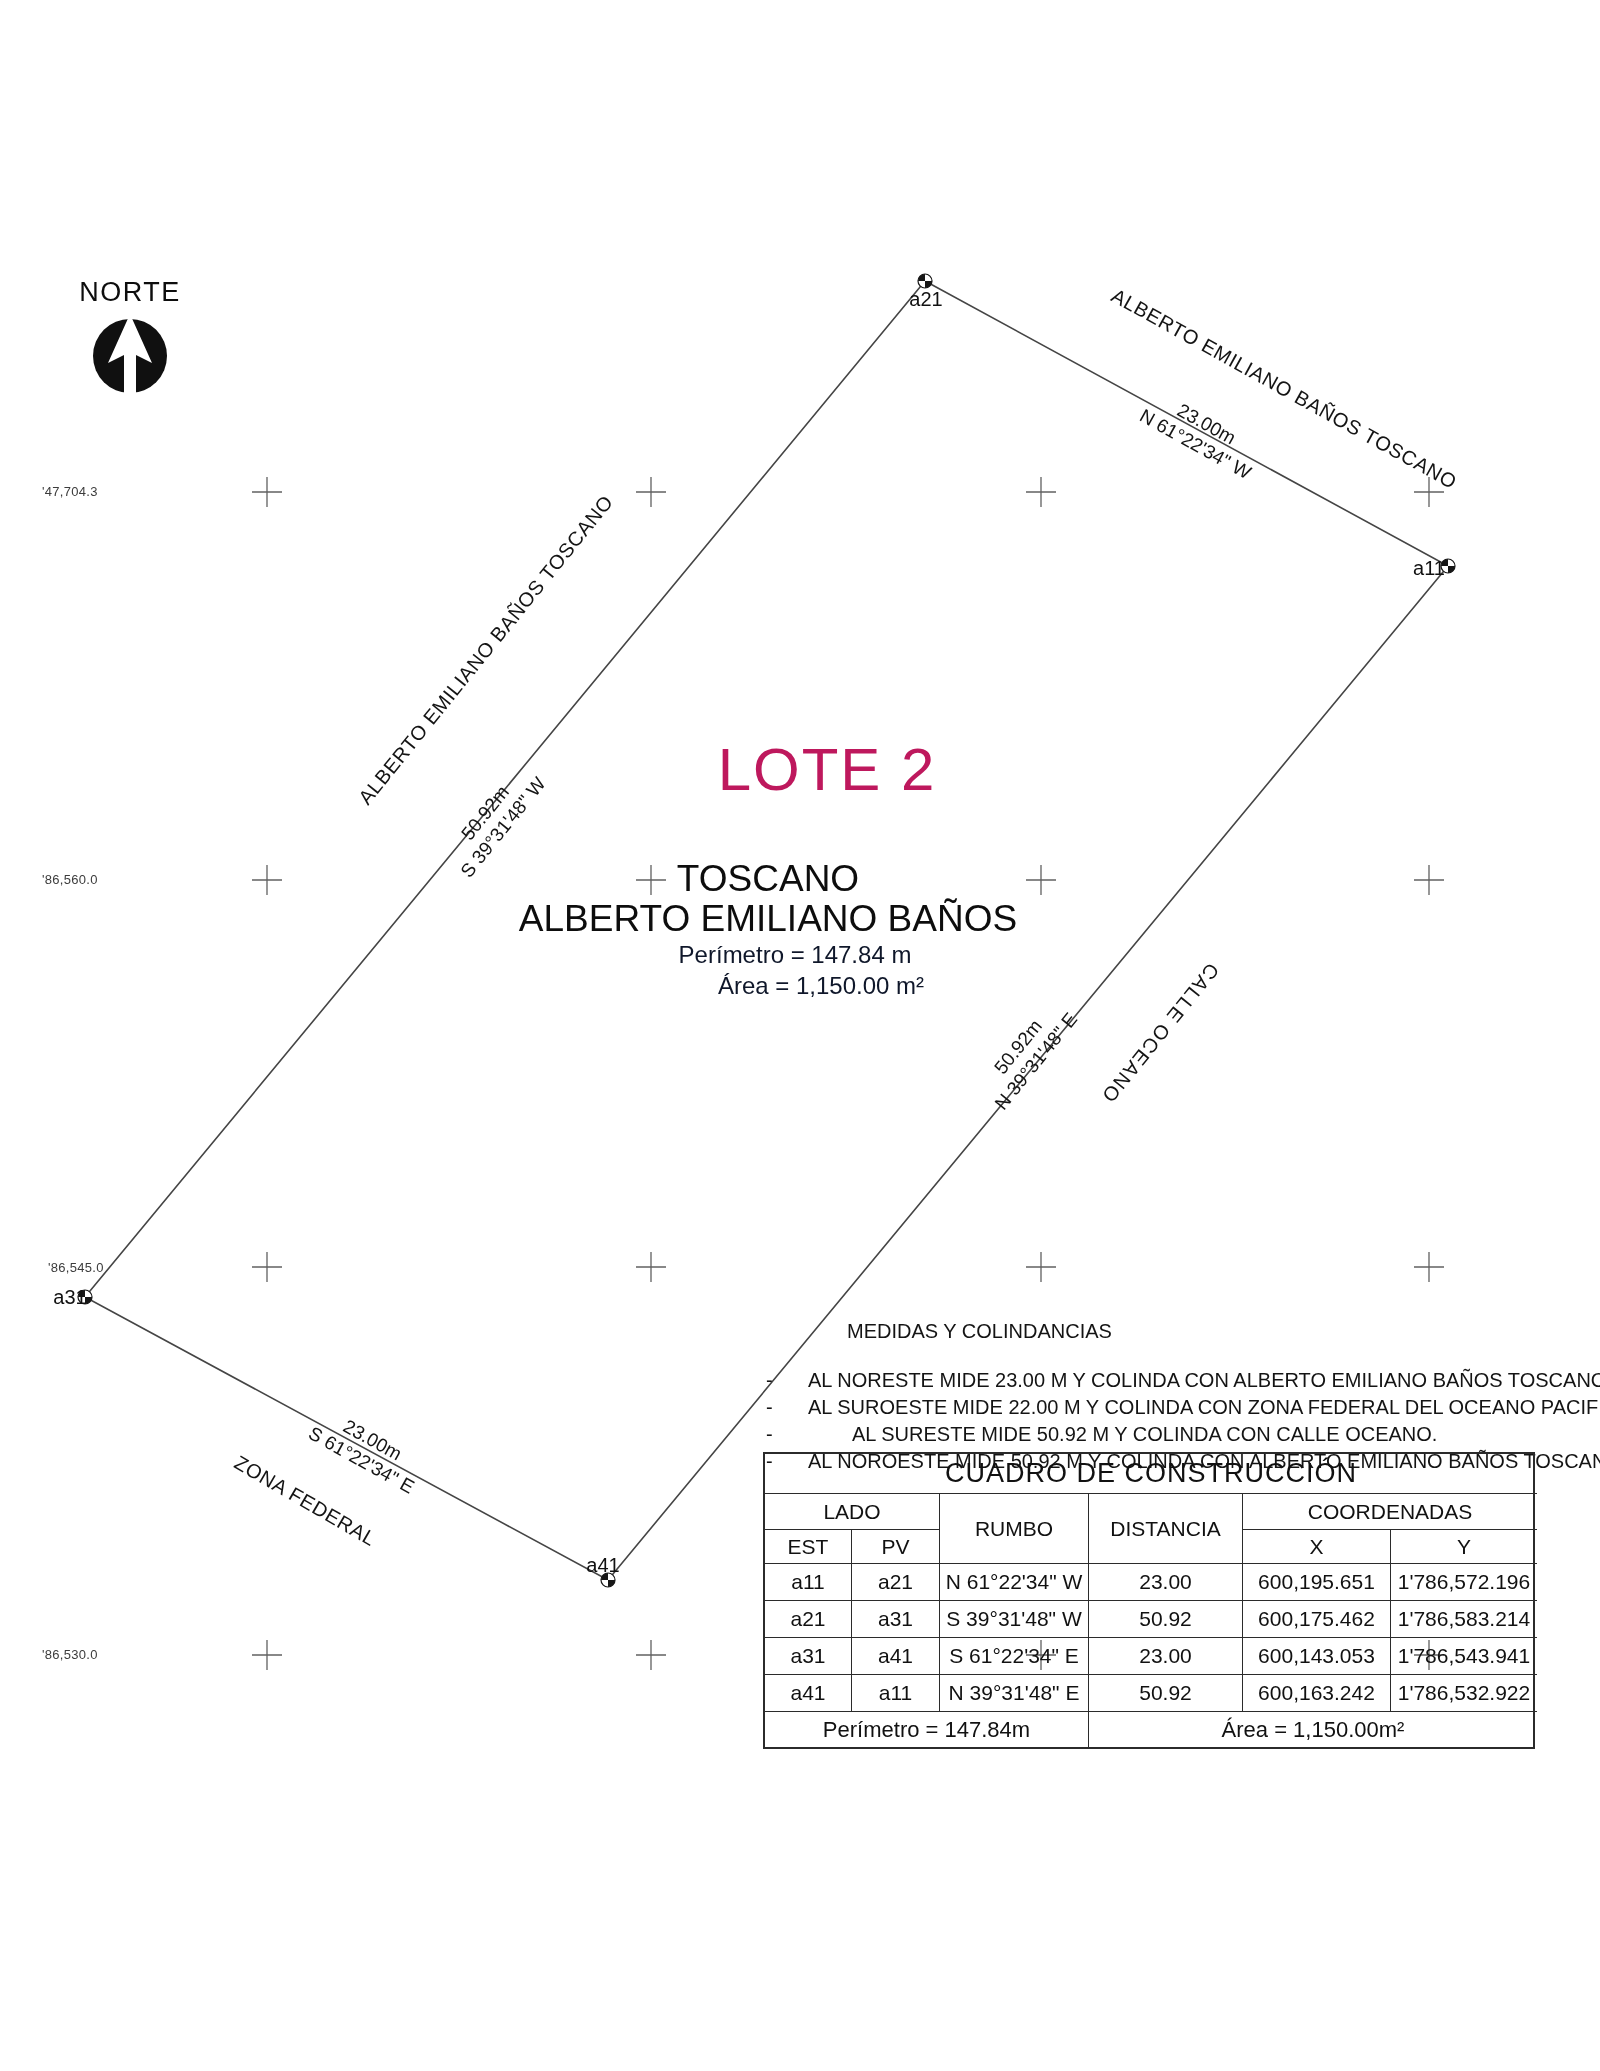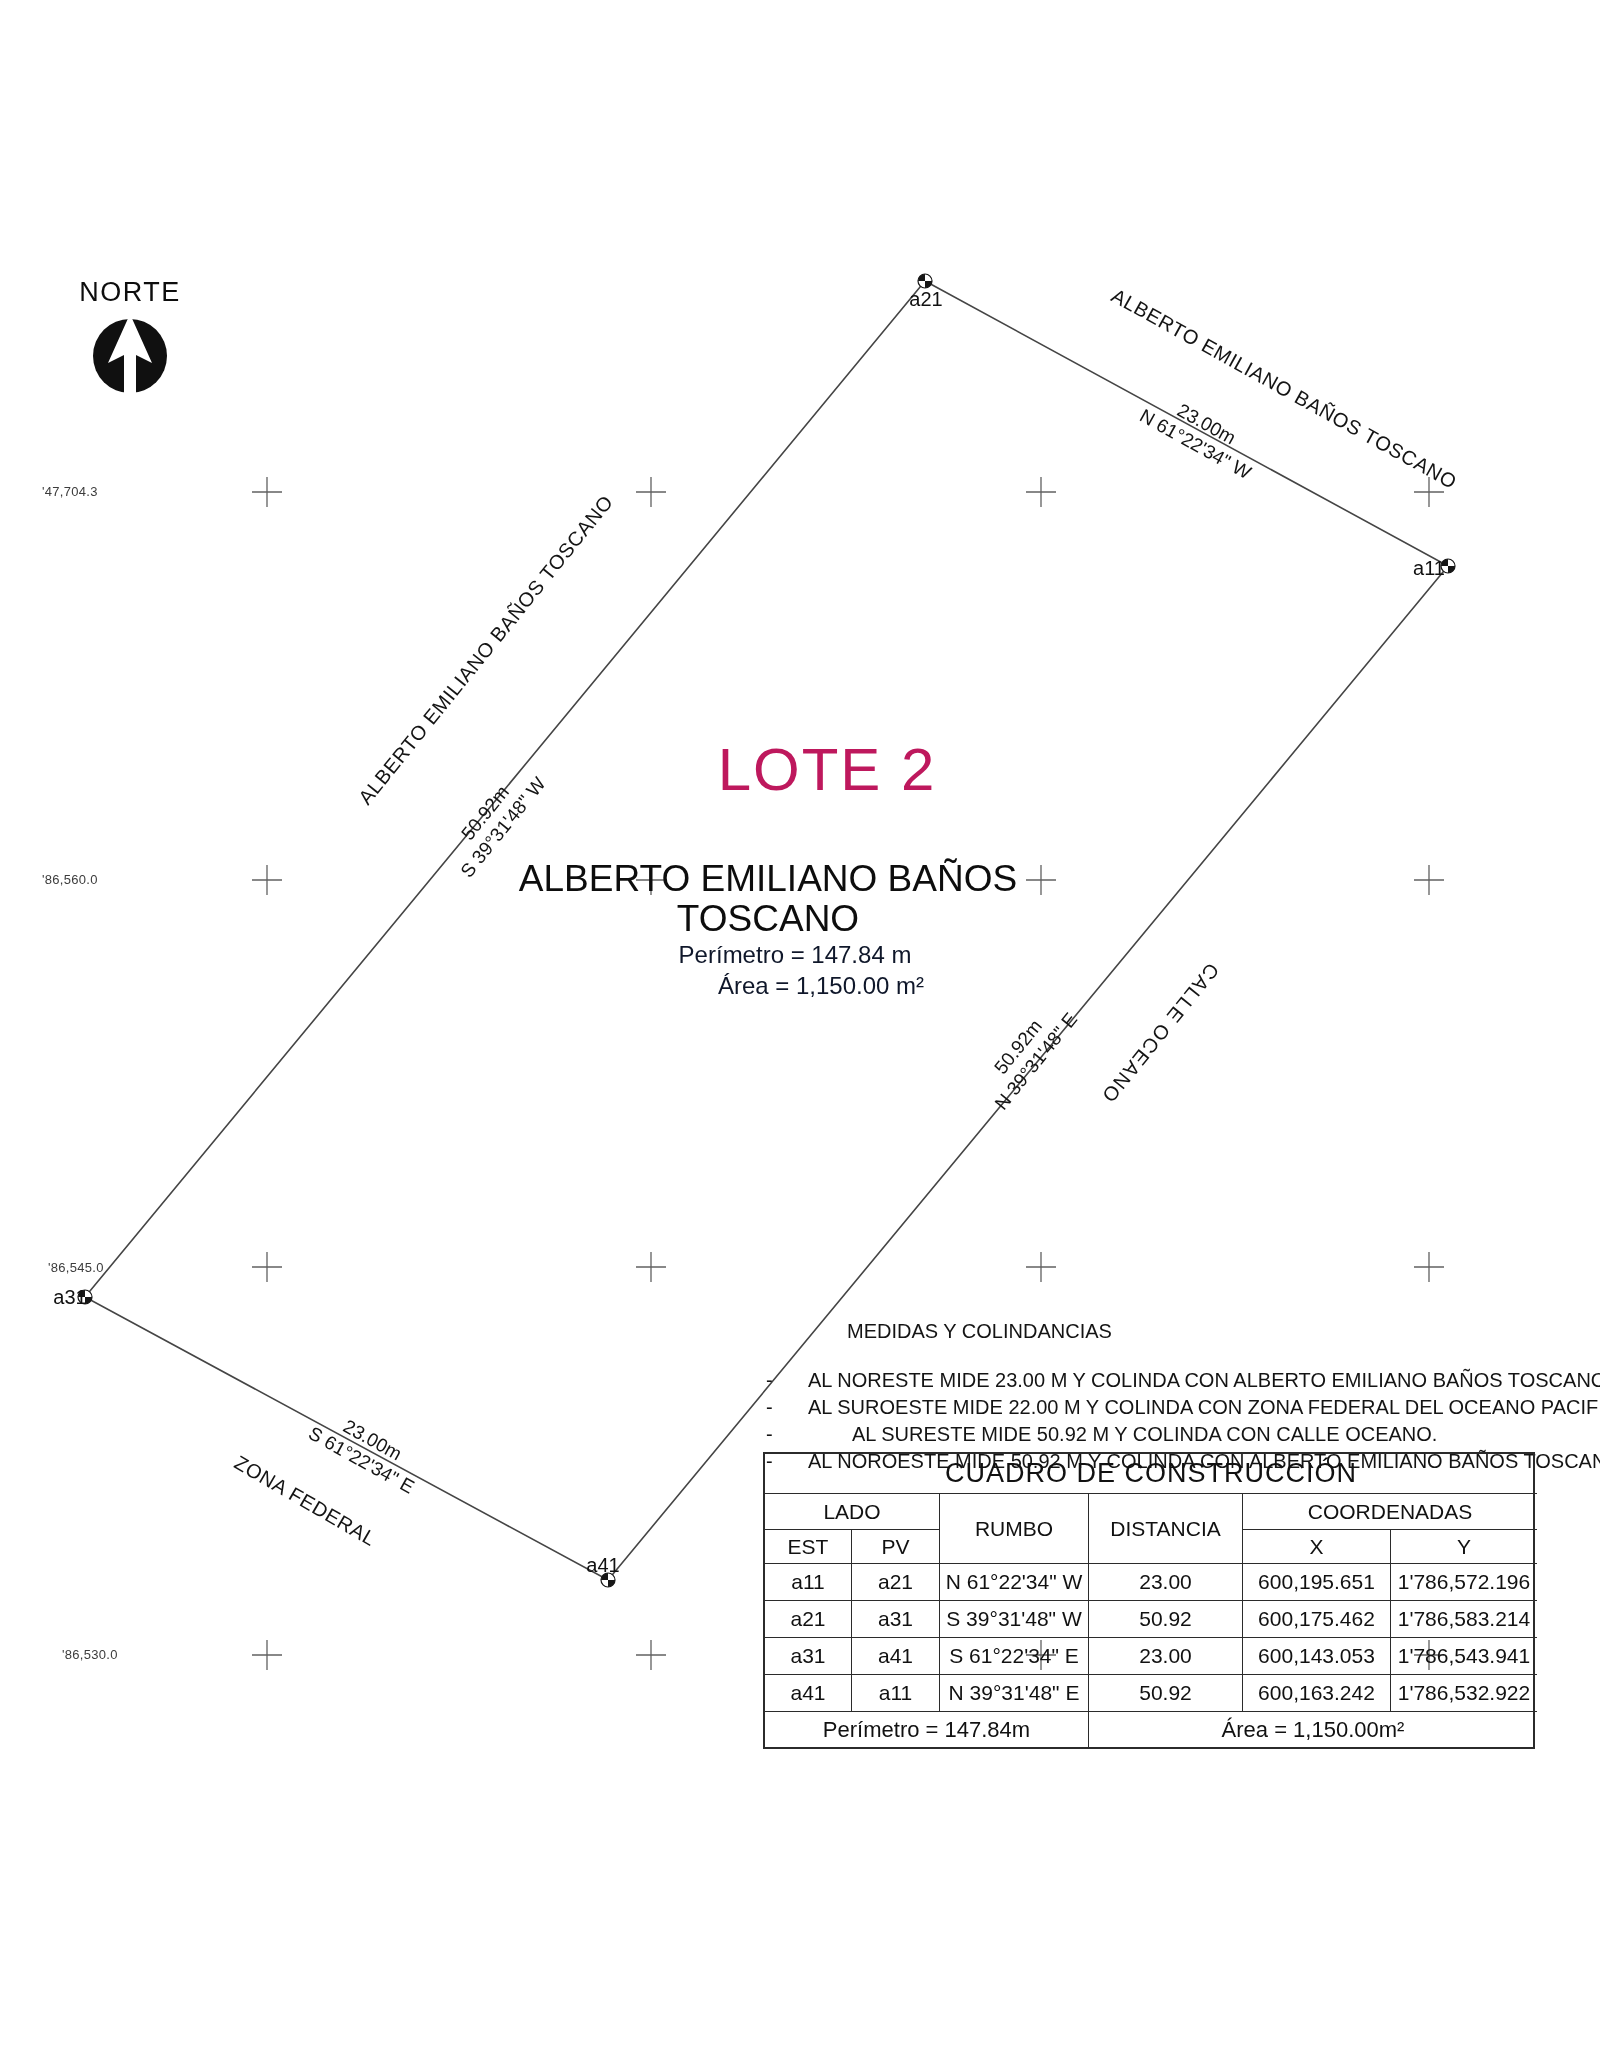--- a/index.html
+++ b/index.html
@@ -73,21 +73,21 @@
 
 <div class="rot north-label" style="left:130px;top:292px;">NORTE</div>
 <svg class="abs" style="left:88px;top:311px;" width="84" height="84" viewBox="0 0 84 84">
   <circle cx="42" cy="45" r="37" fill="#101010"></circle>
   <polygon points="42,3 64,52 48,44 48,82 36,82 36,44 20,52" fill="#ffffff"></polygon>
 </svg>
 
 <div class="grid-label" style="left:42px;top:484px;">'47,704.3</div>
 <div class="grid-label" style="left:42px;top:872px;">'86,560.0</div>
 <div class="grid-label" style="left:48px;top:1260px;">'86,545.0</div>
-<div class="grid-label" style="left:42px;top:1647px;margin-left:20px;">'86,530.0</div>
+<div class="grid-label" style="left:42px;top:1647px;">'86,530.0</div>
 
 <div class="rot vertex-label" style="left:926px;top:299px;">a21</div>
 <div class="rot vertex-label" style="left:1429px;top:568px;">a11</div>
 <div class="rot vertex-label" style="left:70px;top:1297px;">a31</div>
 <div class="rot vertex-label" style="left:603px;top:1565px;">a41</div>
 
 <div class="rot edge-name" style="left:1284px;top:389px;--r:29deg;">ALBERTO EMILIANO BAÑOS TOSCANO</div>
 <div class="rot edge-meas" style="left:1201px;top:434px;--r:29deg;">
   <div>23.00m</div>
   <div>N 61°22'34" W</div>
@@ -106,22 +106,22 @@
 <div class="rot edge-name" style="left:1160px;top:1033px;--r:129deg;letter-spacing:1.5px;">CALLE OCEANO</div>
 
 <div class="rot edge-meas" style="left:367px;top:1450px;--r:29deg;">
   <div>23.00m</div>
   <div>S 61°22'34" E</div>
 </div>
 <div class="rot edge-name" style="left:305px;top:1501px;--r:30deg;">ZONA FEDERAL</div>
 
 <div class="rot lot-title" style="left:827px;top:769px;">LOTE 2</div>
 <div class="rot lot-owner" style="left:768px;top:899px;">
+  <div>TOSCANO</div>
   <div>ALBERTO EMILIANO BAÑOS</div>
-  <div>TOSCANO</div>
 </div>
 <div class="rot lot-metric" style="left:795px;top:955px;">Perímetro = 147.84 m</div>
 <div class="rot lot-metric" style="left:821px;top:986px;">Área = 1,150.00 m²</div>
 
 <div class="med-title" style="left:847px;top:1313px;margin-top:7px;">MEDIDAS Y COLINDANCIAS</div>
 <div class="med-dash" style="left:766px;top:1369px;">-</div>
 <div class="med-item" style="left:808px;top:1369px;">AL NORESTE MIDE 23.00 M Y COLINDA CON ALBERTO EMILIANO BAÑOS TOSCANO.</div>
 <div class="med-dash" style="left:766px;top:1396px;">-</div>
 <div class="med-item" style="left:808px;top:1396px;">AL SUROESTE MIDE 22.00 M Y COLINDA CON ZONA FEDERAL DEL OCEANO PACIFICO</div>
 <div class="med-dash" style="left:766px;top:1423px;">-</div>

